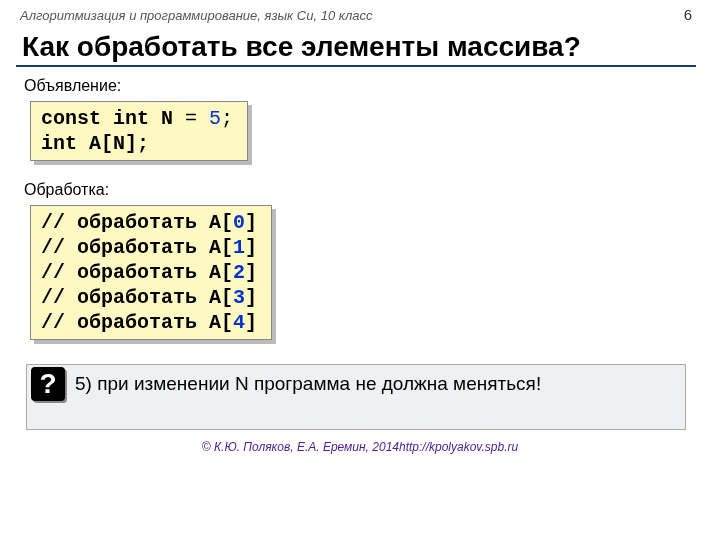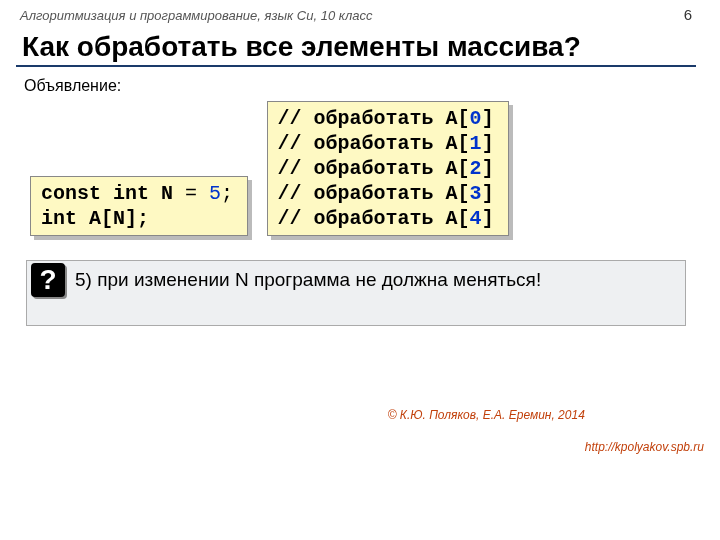--- a/index.html
+++ b/index.html
@@ -85,45 +85,46 @@
     text-align: center;
     line-height: 34px;
     box-shadow: 2px 2px 0 #888;
   }
   .footer {
     position: absolute;
     bottom: 6px;
     left: 16px;
     right: 16px;
     display: flex;
-    justify-content: flex-end;
+    justify-content: center;
     font-size: 12px;
-    color: #c2410c;
+    color: #4c1d95;
     font-style: italic;
   }
-  .footer .link { font-style: italic; margin-top: 32px; }
+  .footer .link { font-style: italic; }
 </style>
 </head>
 <body>
 
 <div class="slide">
 
   <div class="header-bar">
     <span>Алгоритмизация и программирование, язык Си, 10 класс</span>
     <span class="page-num">6</span>
   </div>
 
   <div class="title">Как обработать все элементы массива?</div>
   <hr class="title-rule">
 
   <div class="section-label">Объявление:</div>
 
   <div class="code-block"><span class="kw">const</span> <span class="kw">int</span> <span class="kw">N</span><span> = </span><span class="num">5</span><span>;</span>
 <span class="kw">int</span><span class="kw"> A[N];</span></div>
 
+  <div class="section-label">Обработка:</div>
 
   <div class="code-block"><span class="kw">// обработать A[</span><span class="idx">0</span><span class="kw">]</span>
 <span class="kw">// обработать A[</span><span class="idx">1</span><span class="kw">]</span>
 <span class="kw">// обработать A[</span><span class="idx">2</span><span class="kw">]</span>
 <span class="kw">// обработать A[</span><span class="idx">3</span><span class="kw">]</span>
 <span class="kw">// обработать A[</span><span class="idx">4</span><span class="kw">]</span></div>
 
   <div class="qbox">
     <div class="qmark">?</div>
     <div>5) при изменении N программа не должна меняться!</div>

